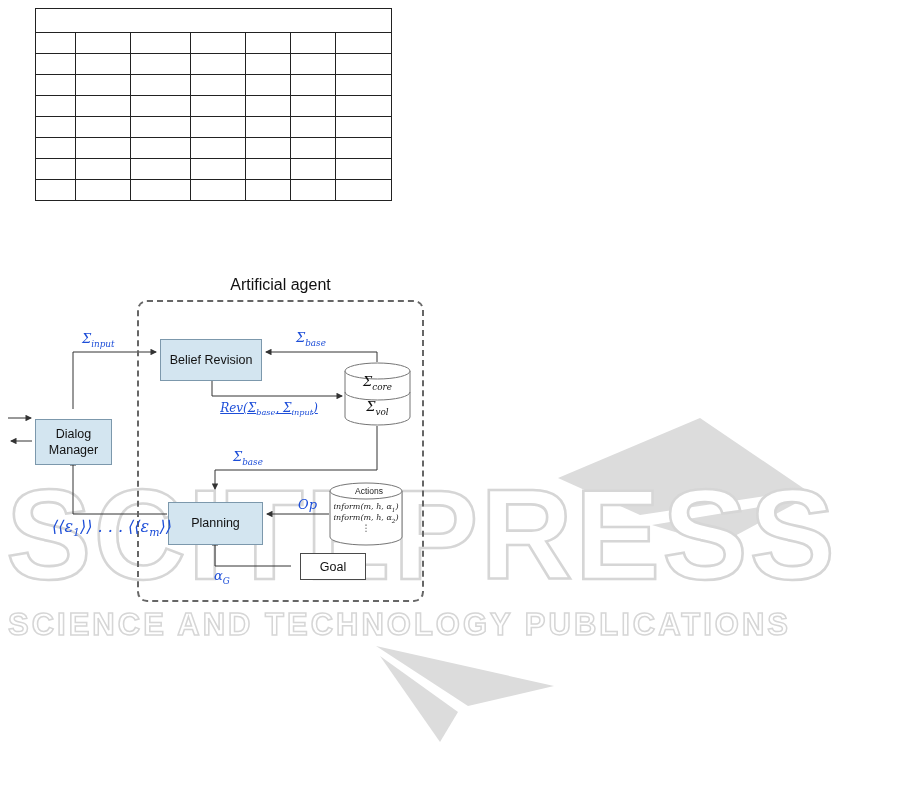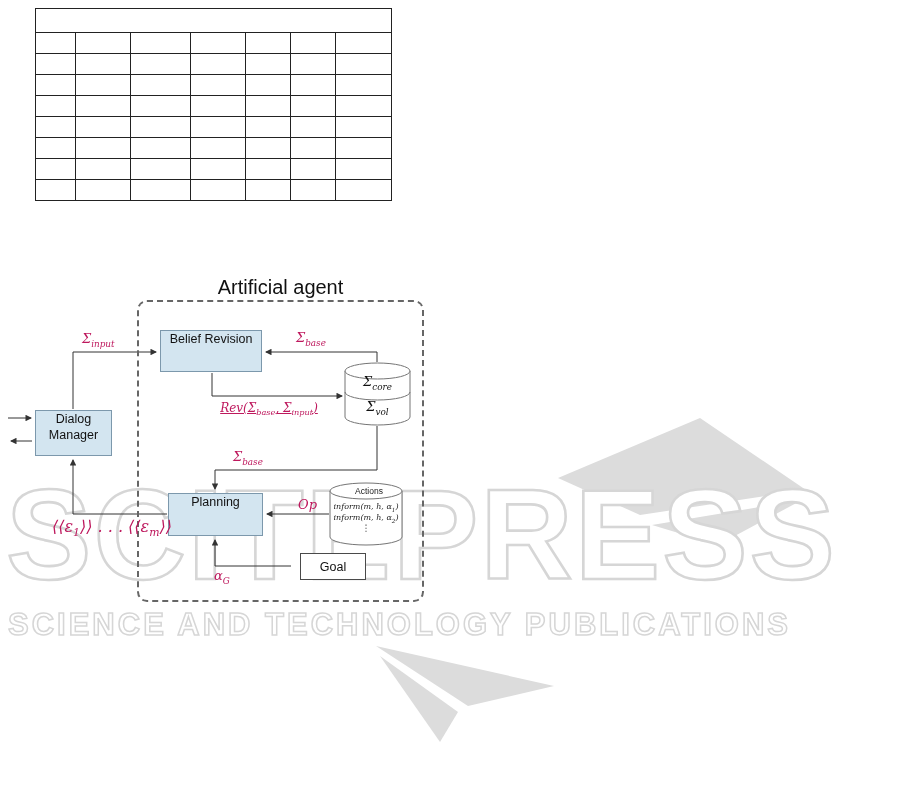--- a/index.html
+++ b/index.html
@@ -23,46 +23,46 @@
 
   
   .paper-table {
     position:absolute; left:35px; top:8px; width:356px;
     border-collapse:collapse; table-layout:fixed; z-index:2;
   }
   .paper-table td { border:1px solid #222222; height:21px; font-size:10px; color:#111; padding:0 3px; }
   .paper-table td.th-cell { height:24px; }
 
   
-  .fig-title { position:absolute; left:137px; top:276px; width:287px; text-align:center; font-size:20px; color:#111; z-index:2; }
+  .fig-title { position:absolute; left:137px; top:276px; width:287px; text-align:center; font-size:16px; color:#111; z-index:2; }
   .connectors { position:absolute; inset:0; z-index:1; pointer-events:none; }
   .conn { fill:none; stroke:var(--line-color,#333); stroke-width:1; }
   .cyl { fill:#ffffff; stroke:#757575; stroke-width:1; }
   .cyl-line { fill:none; stroke:#757575; stroke-width:1; }
   .dashed-box {
     position:absolute; left:137px; top:300px; width:287px; height:302px;
     border:2px dashed var(--dash-color,#666); border-radius:10px; z-index:1;
   }
   .bluebox {
-    position:absolute; display:flex; flex-direction:column; align-items:center; 
+    position:absolute; display:flex; flex-direction:column; align-items:center; justify-content:center;
     background:var(--box-fill,#d3e5f0); border:1px solid var(--box-border,#7c98ac);
-    font-size:12.5px; color:#111; z-index:2; text-align:center; line-height:1.3;
+    font-size:12.5px; color:#111; z-index:2; text-align:center; line-height:1.3;margin-top:9px;
   }
   .box-br { left:160px; top:330px; width:102px; height:42px; }
   .box-dm { left:35px;  top:410px; width:77px;  height:46px; }
   .box-pl { left:168px; top:493px; width:95px;  height:43px; }
   .box-goal {
     position:absolute; left:300px; top:553px; width:66px; height:27px;
     display:flex; align-items:center; justify-content:center;
     background:#ffffff; border:1px solid #4a4a4a; font-size:12.5px; color:#111; z-index:2;
   }
 
   .mlabel {
     position:absolute; z-index:3; font-family:"DejaVu Serif", serif; font-style:italic;
-    font-size:13px; color:#be185d; white-space:nowrap;
+    font-size:13px; color:#1d4ed8; white-space:nowrap;
   }
   .mlabel sub { font-size:0.68em; }
   .lab-sigma-input    { left:82px;  top:331px; }
   .lab-sigma-base-top { left:296px; top:330px; }
   .lab-rev            { left:209px; top:401px; width:120px; text-align:center; font-size:12px;text-decoration:underline; }
   .lab-sigma-base-mid { left:233px; top:449px; }
   .lab-op             { left:298px; top:497px; }
   .lab-alpha-g        { left:214px; top:568px; }
   .lab-eps            { left:52px;  top:517px; width:102px; text-align:center; font-size:16px; }
 

